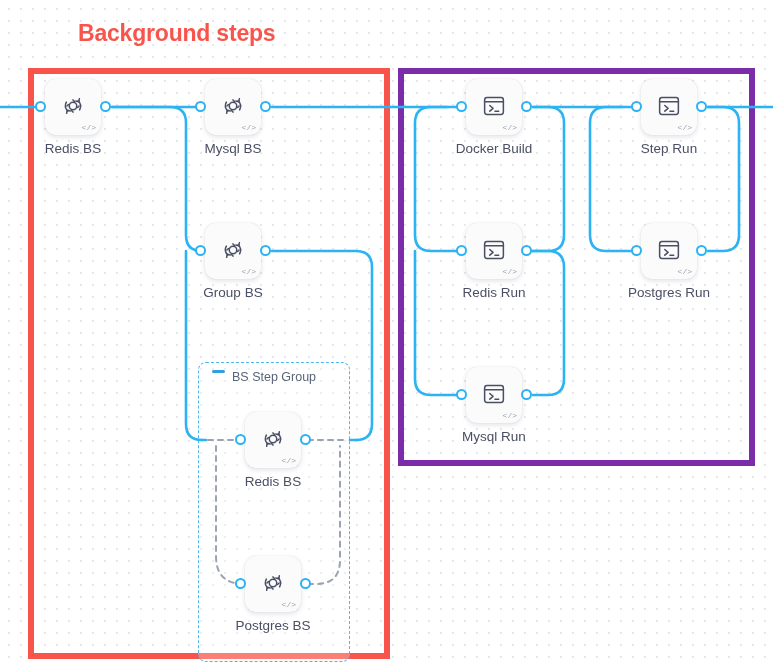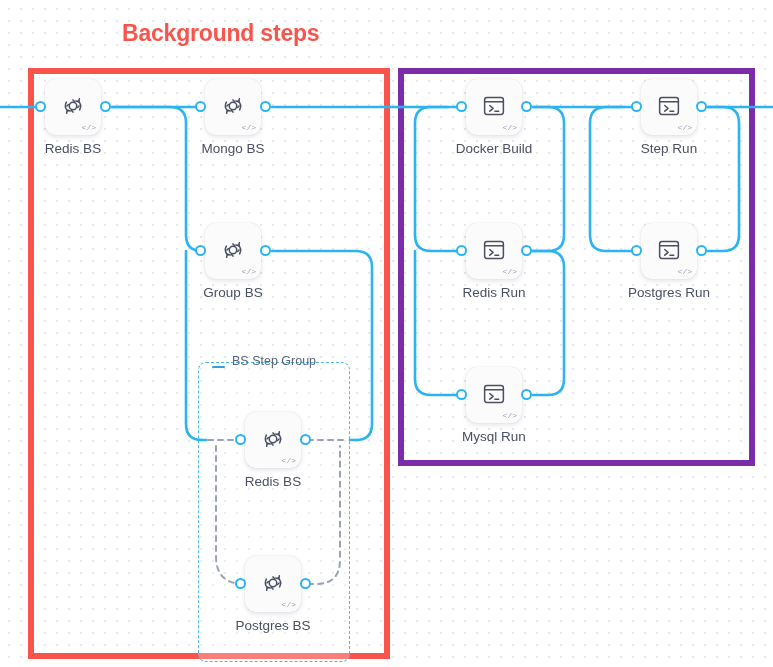--- a/index.html
+++ b/index.html
@@ -22,21 +22,20 @@
     background-position: 3px 3px;
   }
 
   
   .section-title {
     position: absolute;
     font-size: 23px;
     font-weight: bold;
     letter-spacing: -0.2px;
     white-space: nowrap;
-    margin-left: 44px;
   }
   #title-background { left: 78px; top: 20px; color: #f9544b; }
   #title-run        { left: 506px; top: 20px; color: #7b2ca8; }
 
   
   .group-box {
     position: absolute;
     box-sizing: border-box;
     background: transparent;
   }
@@ -62,23 +61,23 @@
     position: absolute;
     left: 198px; top: 362px;
     width: 152px; height: 300px;
     box-sizing: border-box;
     border: 1.5px dashed #4bb8f0;
     border-radius: 8px;
     background: rgba(255,255,255,0.25);
   }
   #step-group-header {
     position: absolute;
-    left: 212px; top: 354px;
+    left: 212px; top: 370px;
     display: flex;
-    align-items: flex-end;
+    align-items: flex-start;
     gap: 7px;
     font-size: 12.5px;
     color: #5a6478;
     white-space: nowrap;
   }
   .collapse-dash {
     display: inline-block;
     width: 13px; height: 2.5px;
     background: #2e9fe0;
     border-radius: 2px;
@@ -219,21 +218,21 @@
           <path d="M21.5 10.5 a8 8 0 0 1 1.6 9.6"></path>
           <path d="M10.5 21.5 a8 8 0 0 1 -1.6 -9.6"></path>
           <path d="M22.8 8.2 l-0.6 3.4 l-3.2 -1.0"></path>
           <path d="M9.2 23.8 l0.6 -3.4 l3.2 1.0"></path>
         </g>
       </svg>
       <span class="code-badge">&lt;/&gt;</span>
     </div>
     <span class="port in"></span>
     <span class="port out"></span>
-    <span class="node-label">Mongo BS</span>
+    <span class="node-label">Mysql BS</span>
   </div>
 
   <div class="node" style="left:205px; top:223px;">
     <div class="node-card">
       <svg class="node-icon" viewBox="0 0 32 32">
         <g fill="none" stroke="#4a4f63" stroke-width="1.6" stroke-linecap="round" stroke-linejoin="round">
           <circle cx="16" cy="16" r="4"></circle>
           <path d="M16 9.5 l1.6 1.7 M16 22.5 l-1.6 -1.7 M9.5 16 l1.7 -1.6 M22.5 16 l-1.7 1.6"></path>
           <path d="M21.5 10.5 a8 8 0 0 1 1.6 9.6"></path>
           <path d="M10.5 21.5 a8 8 0 0 1 -1.6 -9.6"></path>

